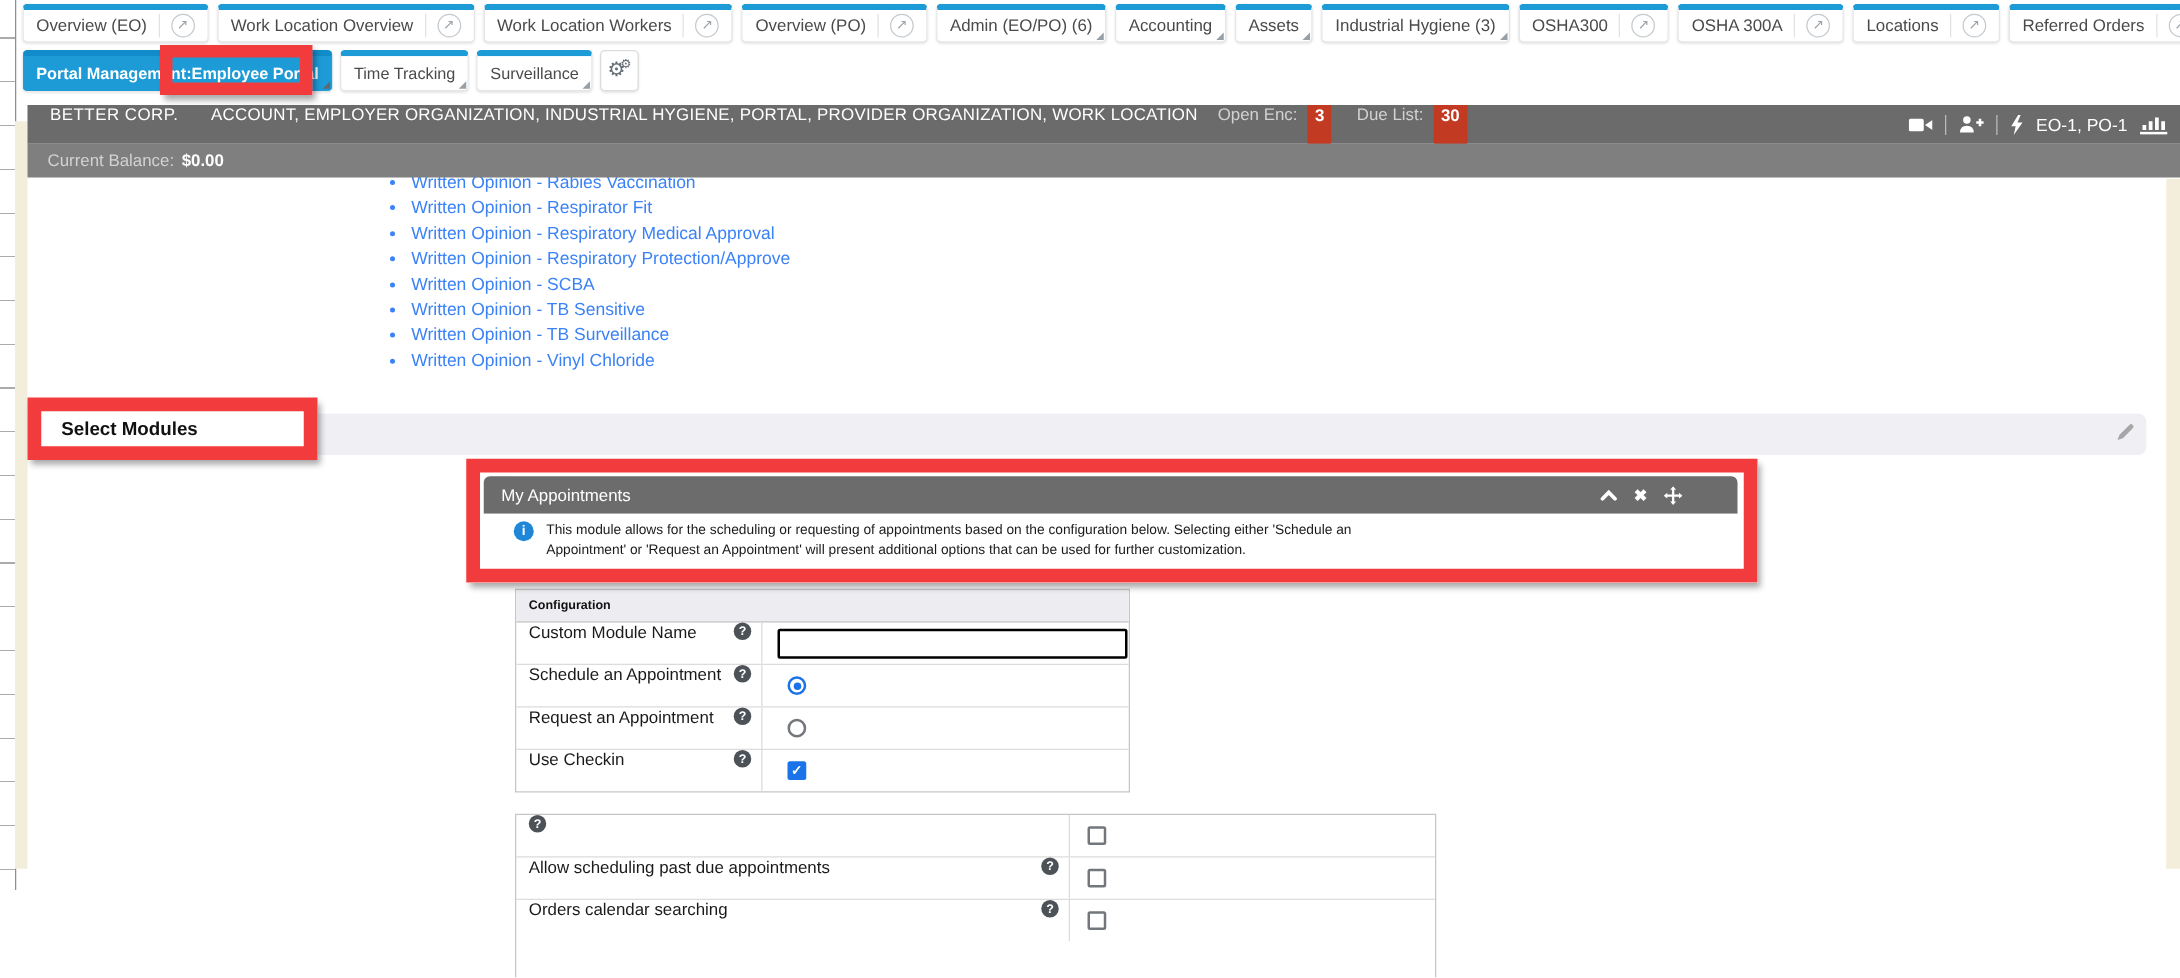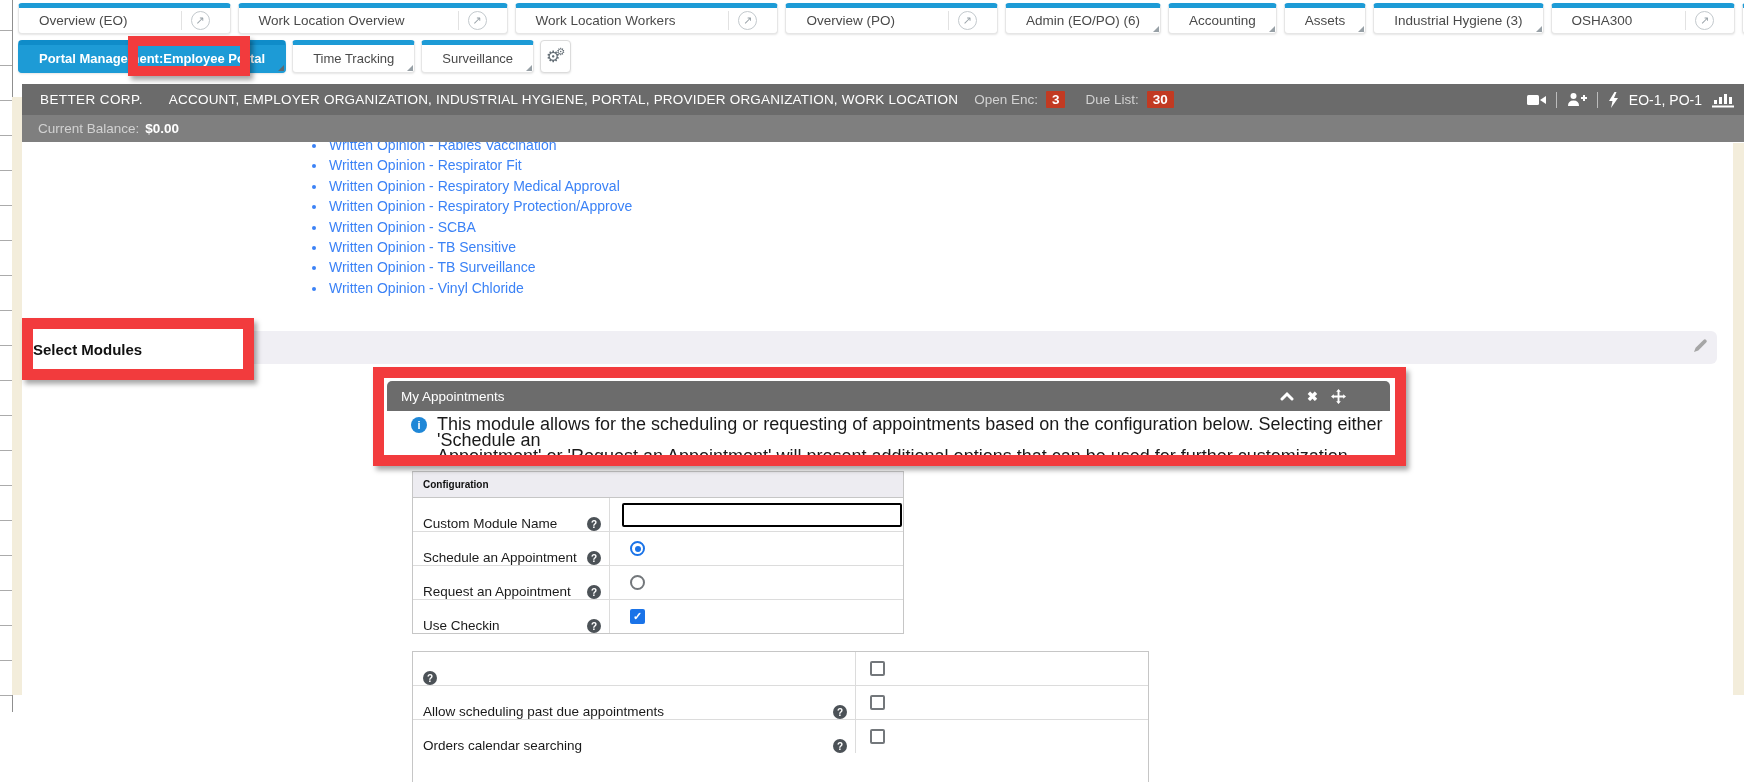--- a/index.html
+++ b/index.html
@@ -13,40 +13,40 @@
         background-position:0 -4px;}
   .beige{position:absolute;background:#f3eddb;z-index:2;}
   .beige.left{left:12px;top:97px;width:10px;height:598px;}
   .beige.right{left:1733px;top:143px;width:11px;height:552px;}
 
   
   .tabs1{position:absolute;left:18px;top:3px;display:flex;gap:7px;z-index:6;}
   .tabs2{position:absolute;left:18px;top:40px;display:flex;gap:6px;z-index:6;}
   .tab{position:relative;box-sizing:border-box;height:31px;background:#fff;
        border:1px solid #e6e6e6;border-top:5px solid #1d9bd6;border-radius:4px;
-       display:flex;align-items:center;padding:0 20px;font-size:13.5px;color:#4a4a4a;
-       box-shadow:0 1px 2px rgba(0,0,0,.10);white-space:nowrap;gap:44px;}
+       display:flex;align-items:center;padding:0 10px;font-size:13.5px;color:#4a4a4a;
+       box-shadow:0 1px 2px rgba(0,0,0,.10);white-space:nowrap;}
   .tabs2 .tab{height:33px;font-size:13px;}
   .tab.sel{background:#1d9bd6;border-color:#1d9bd6;border-top-color:#0f8cc9;color:#fff;font-weight:bold;}
   .tab .ext{margin-left:9px;padding-left:9px;border-left:1px solid #e2e2e2;display:flex;align-items:center;}
   .extc{width:17px;height:17px;border:1px solid #c3c9cd;border-radius:50%;color:#9aa3a9;
         font-size:11px;line-height:15px;display:flex;align-items:center;justify-content:center;}
   .tab.fold::after{content:"";position:absolute;right:1px;bottom:1px;
         border-style:solid;border-width:0 0 6px 6px;
         border-color:transparent transparent #97a0a6 transparent;}
   .tab.sel.fold::after{border-color:transparent transparent #5d6a70 transparent;}
   .gearbtn{box-sizing:border-box;height:33px;min-width:31px;background:#fff;border:1px solid #dcdcdc;
         border-radius:4px;display:flex;align-items:center;justify-content:center;color:#636d75;
         box-shadow:0 1px 2px rgba(0,0,0,.10);}
   .gearbtn .g1{font-size:16px;line-height:1;}
   .gearbtn .g2{font-size:10px;line-height:1;margin:-9px 0 0 -4px;}
 
   
   .bar1{position:absolute;left:22px;top:84px;width:1722px;height:31px;background:#6b6b6b;z-index:5;
-        display:flex;align-items:center;color:#fff;font-size:13.5px;}
+        display:flex;color:#fff;font-size:13.5px;}
   .bar2{position:absolute;left:22px;top:115px;width:1722px;height:27px;background:#7f7f7f;z-index:5;
         display:flex;align-items:center;font-size:13.5px;}
   .bar1 .company{margin-left:18px;letter-spacing:.4px;}
   .bar1 .context{margin-left:26px;letter-spacing:.2px;}
   .muted{color:#d2d2d2;}
   .badge{display:inline-block;background:#c23a22;color:#fff;font-weight:bold;
          padding:1px 6px;margin-left:8px;border-radius:1px;}
   .bar1 .rgt{margin-left:auto;display:flex;align-items:center;margin-right:10px;gap:10px;}
   .vsep{width:1px;height:16px;background:rgba(255,255,255,.55);}
   .ico{display:flex;align-items:center;justify-content:center;}
@@ -59,46 +59,46 @@
 
   
   .secbar{position:absolute;left:25px;top:331px;width:1692px;height:33px;background:#f0eff4;
           border-radius:6px;z-index:4;}
   .pencil{position:absolute;left:1690px;top:336px;z-index:5;}
 
   
   .redbox{position:absolute;border:11px solid #f23b3d;box-sizing:border-box;z-index:50;
           box-shadow:3px 4px 5px rgba(0,0,0,.35);pointer-events:none;}
   .redbox.r1{left:128px;top:36px;width:122px;height:40px;border-width:10px;}
-  .redbox.r2{left:22px;top:318px;width:232px;height:62px;background:#fff;pointer-events:auto;
-             display:flex;align-items:center;}
+  .redbox.r2{left:22px;top:318px;width:232px;height:50px;background:#fff;pointer-events:auto;
+             display:flex;align-items:center;padding-left:16px;}
   .redbox.r2 .sectitle{font-size:15px;font-weight:bold;color:#111;}
   .redbox.r3{left:373px;top:367px;width:1033px;height:99px;background:transparent;}
 
   
   .mhead{position:absolute;left:387px;top:381px;width:1003px;height:30px;background:#6c6c6c;
          border-radius:5px 5px 0 0;z-index:20;display:flex;align-items:center;
          padding:0 44px 0 14px;box-sizing:border-box;color:#fff;font-size:13.5px;}
   .mhead .hicons{margin-left:auto;display:flex;align-items:center;gap:13px;}
   .minfo{position:absolute;left:387px;top:411px;width:1003px;z-index:20;display:flex;
          padding:5px 0 0 24px;box-sizing:border-box;background:#fff;}
   .iinfo{flex:0 0 auto;width:16px;height:16px;border-radius:50%;background:#1f87d7;color:#fff;
          font-weight:bold;font-size:11px;display:flex;align-items:center;justify-content:center;margin-top:1px;}
-  .minfo .itxt{margin-left:10px;font-size:18px;line-height:16px;color:#1a1a1a;}
+  .minfo .itxt{margin-left:10px;font-size:11px;line-height:16px;color:#1a1a1a;}
 
   
   .dtable{position:absolute;background:#fff;border:1px solid #c6c6c6;box-sizing:border-box;z-index:10;}
   .dtable.cfg{left:412px;top:471px;width:492px;}
   .dtable.add{left:412px;top:651px;width:737px;height:140px;}
   .thead{height:25px;background:#edecf1;border-bottom:1px solid #c6c6c6;display:flex;
          align-items:center;padding-left:10px;font-weight:bold;font-size:10px;color:#111;}
   .drow{height:33px;border-bottom:1px solid #dcdcdc;display:flex;align-items:stretch;
         font-size:13.5px;color:#1a1a1a;}
   .drow:last-child{border-bottom:none;}
-  .lblcell{display:flex;align-items:flex-end;padding-left:10px;border-right:1px solid #dcdcdc;box-sizing:border-box;}
+  .lblcell{display:flex;align-items:flex-start;padding-left:10px;border-right:1px solid #dcdcdc;box-sizing:border-box;}
   .cfg .lblcell{width:197px;}
   .add .lblcell{width:443px;}
   .lblcell .lbl{flex:1;}
   .qicon{flex:0 0 auto;width:14px;height:14px;border-radius:50%;background:#4c5257;color:#fff;
          font-size:10px;font-weight:bold;display:flex;align-items:center;justify-content:center;
          margin-right:8px;}
   .ctlcell{display:flex;align-items:center;flex:1;}
   .txtinput{margin-left:12px;width:272px;height:18px;border:2px solid #000;border-radius:2px;background:#fff;}
   .radio{margin-left:20px;width:15px;height:15px;border-radius:50%;box-sizing:border-box;background:#fff;}
   .radio.on{border:2px solid #1a73e8;position:relative;}

